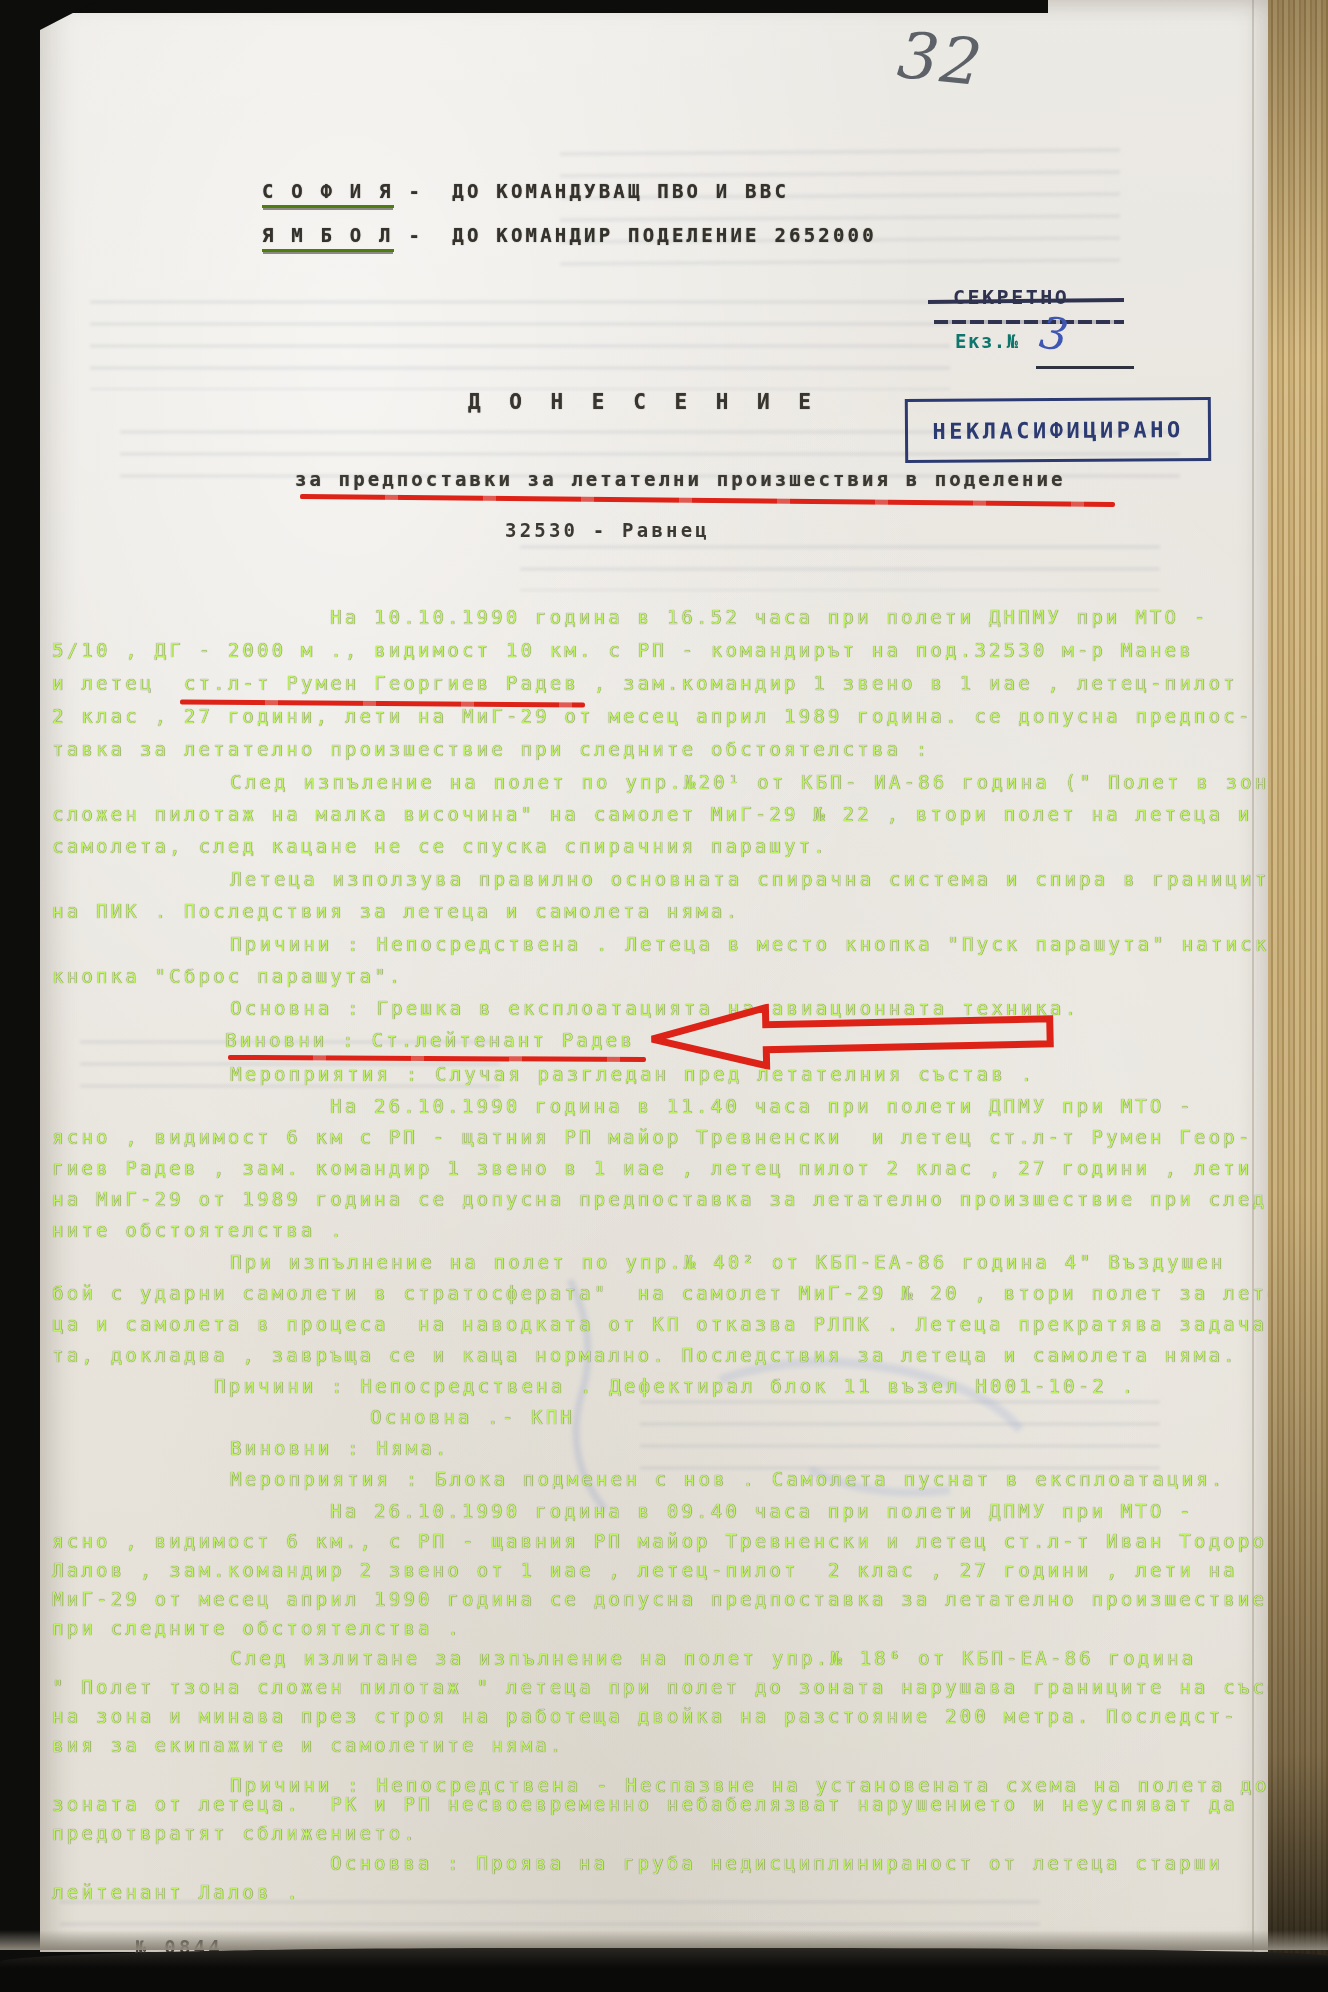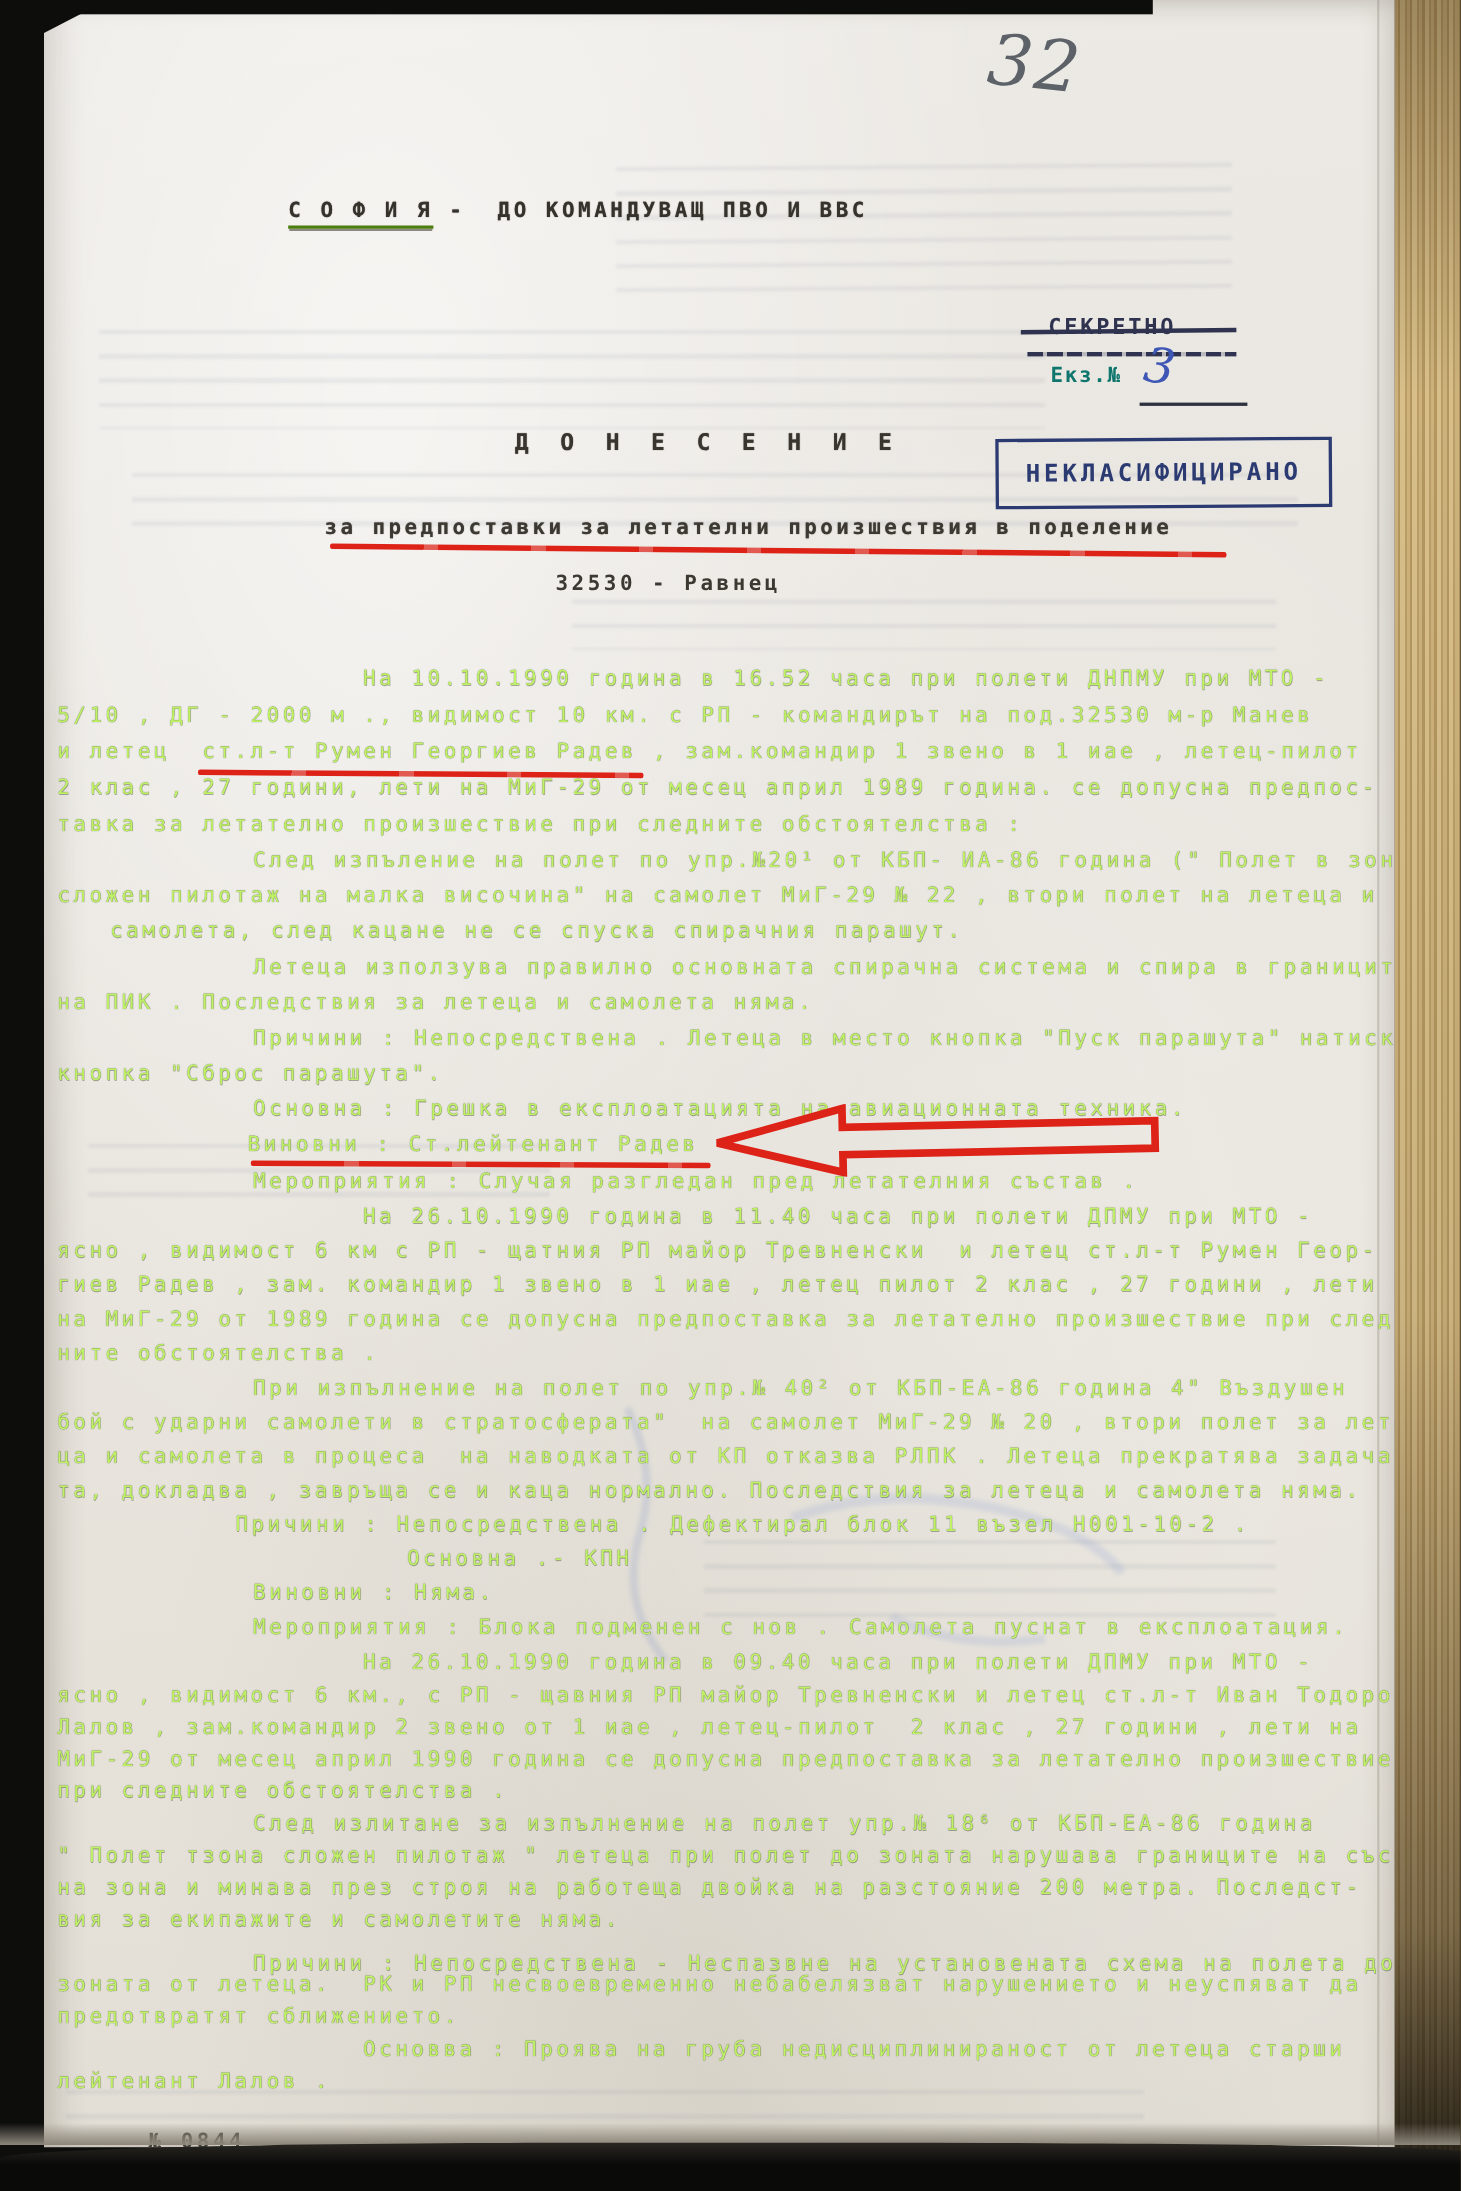--- a/index.html
+++ b/index.html
@@ -82,20 +82,21 @@
 
   <svg class="bluemark" style="left:480px;top:1240px;" width="560" height="330">
     <path d="M90 40 q30 60 10 120 q-15 60 25 110" stroke="#7d92c8" stroke-width="7" fill="none"></path>
     <path d="M240 140 q80 -30 180 -10 q90 20 120 60" stroke="#8ea2d4" stroke-width="9" fill="none"></path>
     <path d="M330 230 q60 30 140 20" stroke="#8ea2d4" stroke-width="8" fill="none"></path>
   </svg>
 
   <div class="pagenum">32</div>
 
   <div class="hdr-row" style="left:262px;top:180px;"><span class="city">С О Ф И Я</span><span> </span><span>-</span><span>  ДО КОМАНДУВАЩ ПВО И ВВС</span></div>
+  <div class="hdr-row" style="left:262px;top:224px;"><span class="city">Я М Б О Л</span><span> </span><span>-</span><span>  ДО КОМАНДИР ПОДЕЛЕНИЕ 2652000</span></div>
 
   <div class="secret">СЕКРЕТНО</div>
   <div class="secret-strike"></div>
   <div class="secret-underline"></div>
   <div class="ekz">Екз.№</div>
   <div class="ekz-num">3</div>
   <div class="ekz-underline"></div>
 
   <div class="doc-title">Д О Н Е С Е Н И Е</div>
   <div class="stamp">НЕКЛАСИФИЦИРАНО</div>
@@ -104,21 +105,21 @@
   <div class="unit-line">32530 - Равнец</div>
 
   <div>
       <div class="tline" style="left: 330px; top: 606px;">На 10.10.1990 година в 16.52 часа при полети ДНПМУ при МТО -</div>
       <div class="tline" style="left: 52px; top: 639px;">5/10 , ДГ - 2000 м ., видимост 10 км. с РП - командирът на под.32530 м-р Манев</div>
       <div class="tline" style="left: 52px; top: 672px;">и летец  ст.л-т Румен Георгиев Радев , зам.командир 1 звено в 1 иае , летец-пилот</div>
       <div class="tline" style="left: 52px; top: 705px;">2 клас , 27 години, лети на МиГ-29 от месец април 1989 година. се допусна предпос-</div>
       <div class="tline" style="left: 52px; top: 738px;">тавка за летателно произшествие при следните обстоятелства :</div>
       <div class="tline" style="left: 230px; top: 771px;">След изпъление на полет по упр.№20¹ от КБП- ИА-86 година (" Полет в зона</div>
       <div class="tline" style="left: 52px; top: 803px;">сложен пилотаж на малка височина" на самолет МиГ-29 № 22 , втори полет на летеца и</div>
-      <div class="tline" style="left: 52px; top: 835px; margin-left: 48px;">самолета, след кацане не се спуска спирачния парашут.</div>
+      <div class="tline" style="left: 52px; top: 835px;">самолета, след кацане не се спуска спирачния парашут.</div>
       <div class="tline" style="left: 230px; top: 868px;">Летеца използува правилно основната спирачна система и спира в границите</div>
       <div class="tline" style="left: 52px; top: 900px;">на ПИК . Последствия за летеца и самолета няма.</div>
       <div class="tline" style="left: 230px; top: 933px;">Причини : Непосредствена . Летеца в место кнопка "Пуск парашута" натиска</div>
       <div class="tline" style="left: 52px; top: 965px;">кнопка "Сброс парашута".</div>
       <div class="tline" style="left: 230px; top: 997px;">Основна : Грешка в експлоатацията на авиационната техника.</div>
       <div class="tline" style="left: 225px; top: 1029px;">Виновни : Ст.лейтенант Радев</div>
       <div class="tline" style="left: 230px; top: 1063px;">Мероприятия : Случая разгледан пред летателния състав .</div>
       <div class="tline" style="left: 330px; top: 1095px;">На 26.10.1990 година в 11.40 часа при полети ДПМУ при МТО -</div>
       <div class="tline" style="left: 52px; top: 1126px;">ясно , видимост 6 км с РП - щатния РП майор Тревненски  и летец ст.л-т Румен Геор-</div>
       <div class="tline" style="left: 52px; top: 1157px;">гиев Радев , зам. командир 1 звено в 1 иае , летец пилот 2 клас , 27 години , лети</div>

